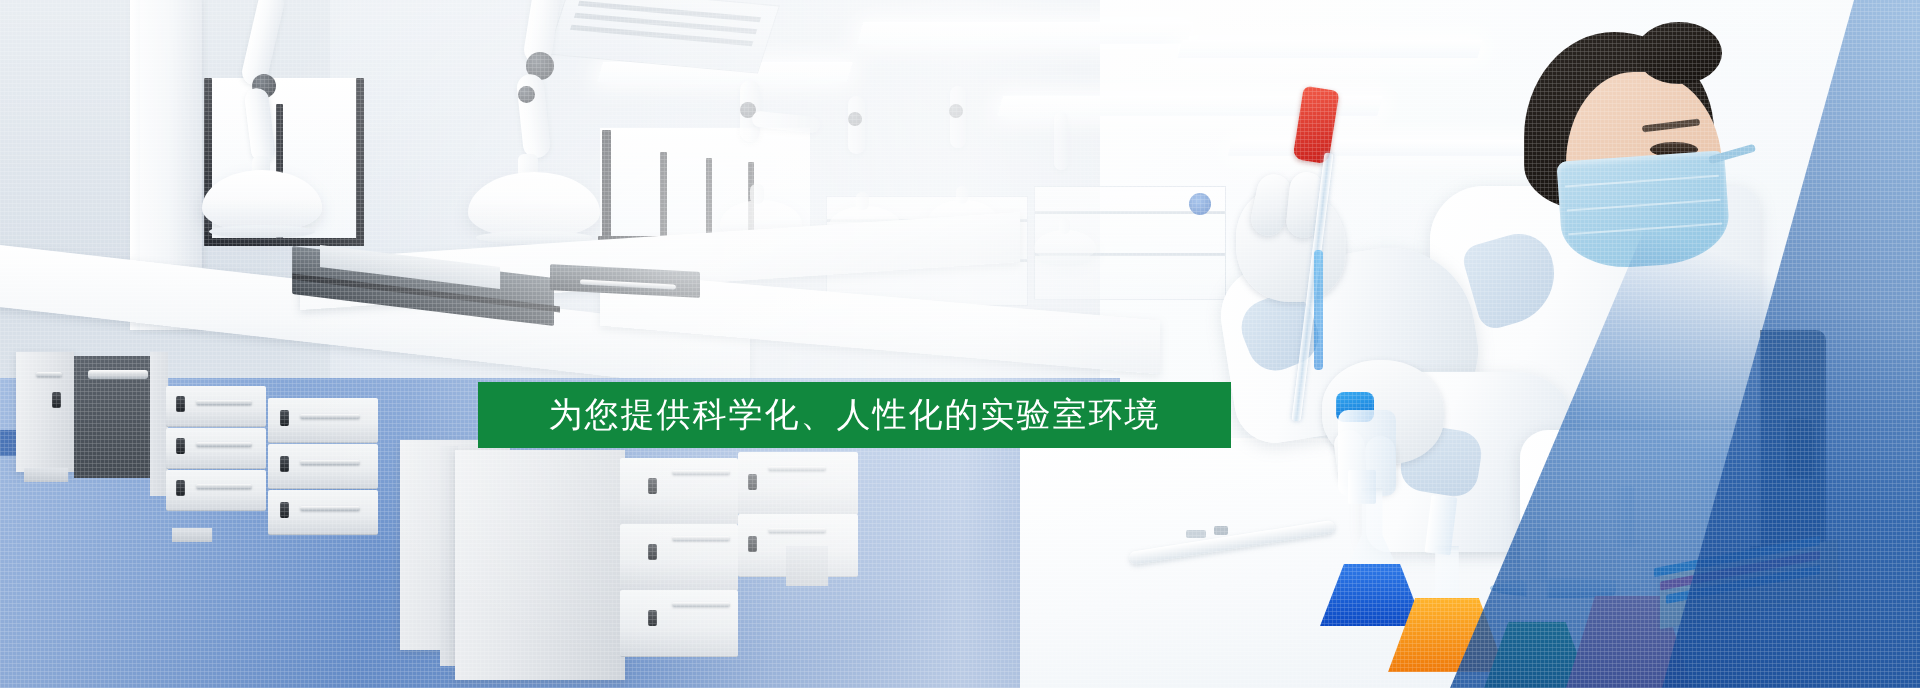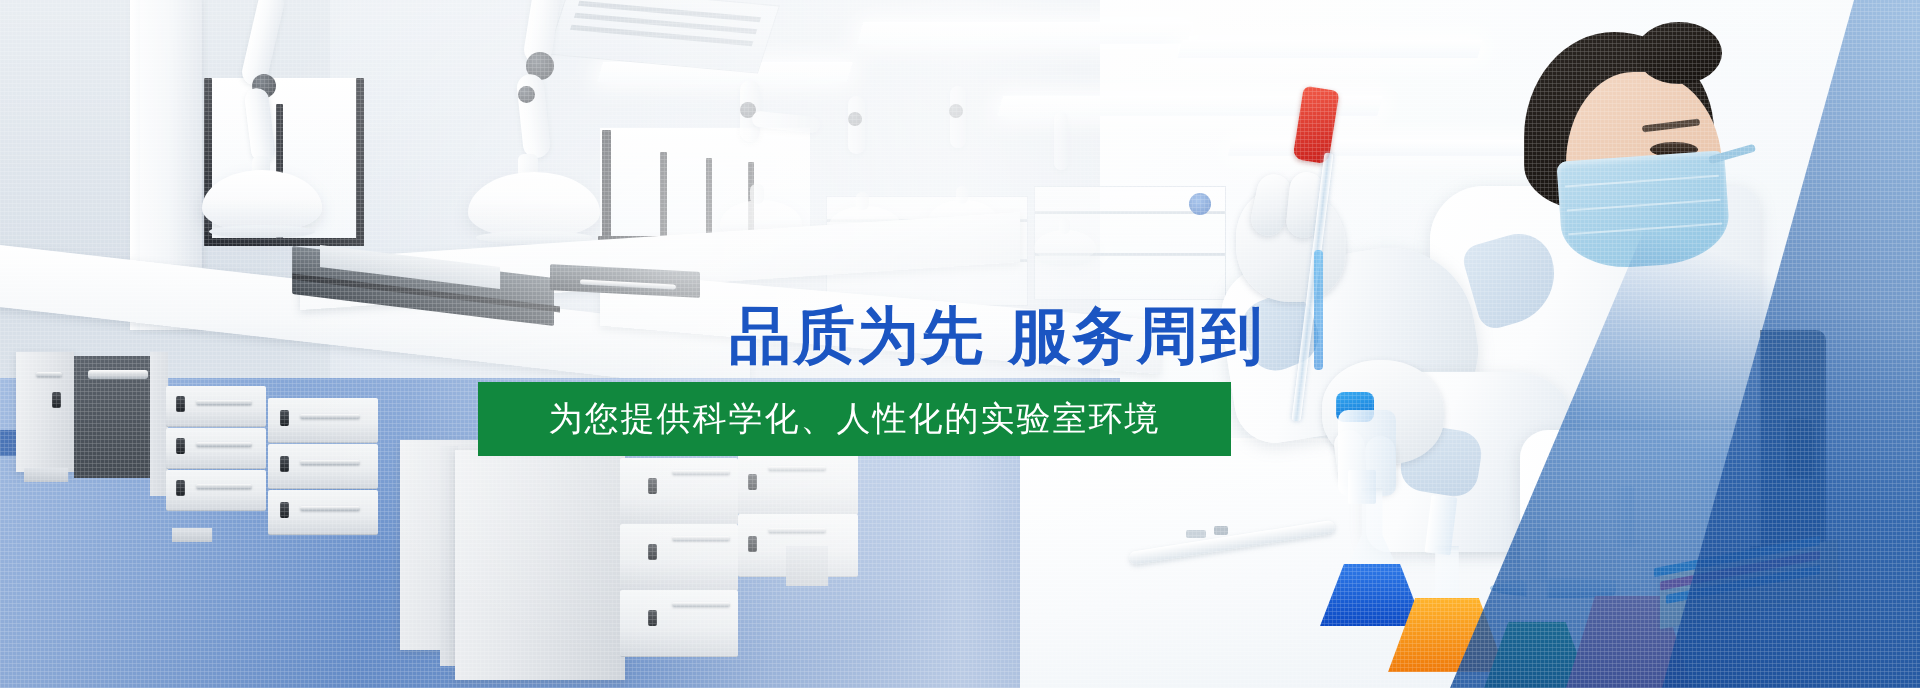--- a/index.html
+++ b/index.html
@@ -317,21 +317,21 @@
     font-size:62px;line-height:1.05;
     font-weight:bold;
     letter-spacing:2px;
     color:#1b55c2;
     white-space:nowrap;
     text-shadow:0 2px 4px rgba(255,255,255,.5);
   }
 
   .greenbar{
     position:absolute;left:478px;top:382px;
-    width:753px;height:74px;
+    width:753px;height:66px;
     background:#11883e;
     display:flex;align-items:center;justify-content:center;
   }
   .greenbar span{
     font-family:"DejaVu Sans","Liberation Sans",sans-serif;
     font-size:34px;letter-spacing:2px;color:#ffffff;
     white-space:nowrap;
   }
 </style>
 </head>
@@ -580,20 +580,19 @@
     <div class="tiprow" style="left:1666px;top:580px;width:154px;background:#3aaae8;transform:skewY(-11deg);"></div>
 
     <div class="bluewedge"></div>
     <div class="bluewedge2"></div>
 
     <div class="mesh"></div>
   </div>
 
   <div class="textblock">
 
-    <div class="headline">品质为先 服务周到</div>
 
     <div class="greenbar">
       <span>为您提供科学化、人性化的实验室环境</span>
     </div>
   </div>
 
 </div>
 
 </body></html>

